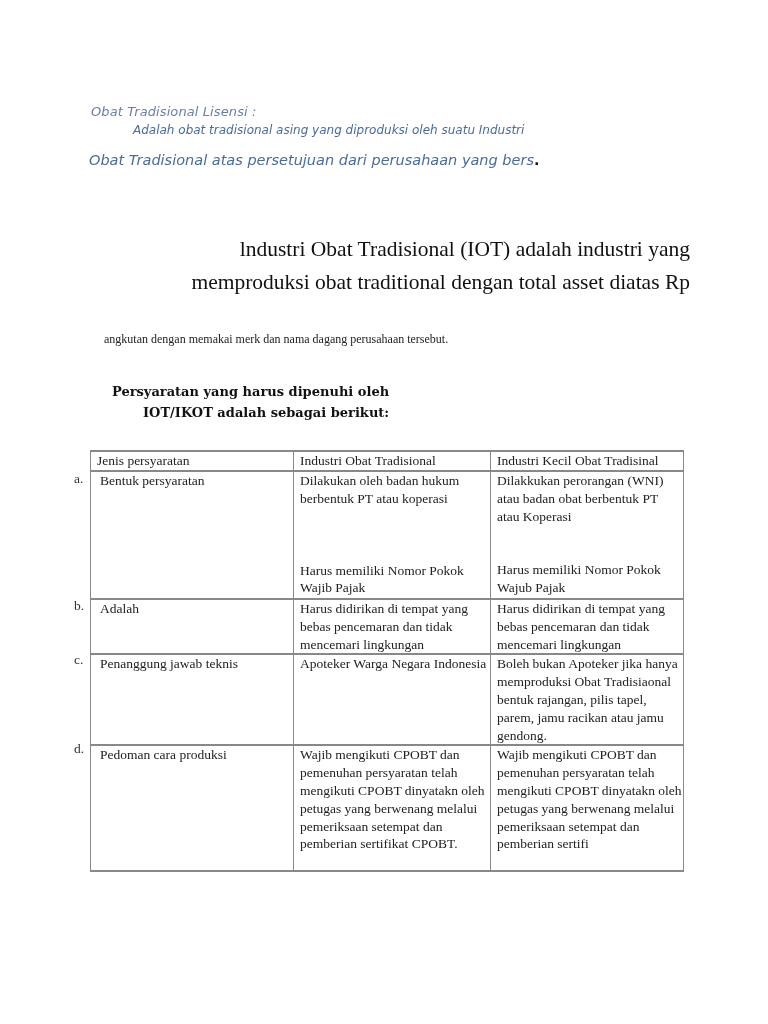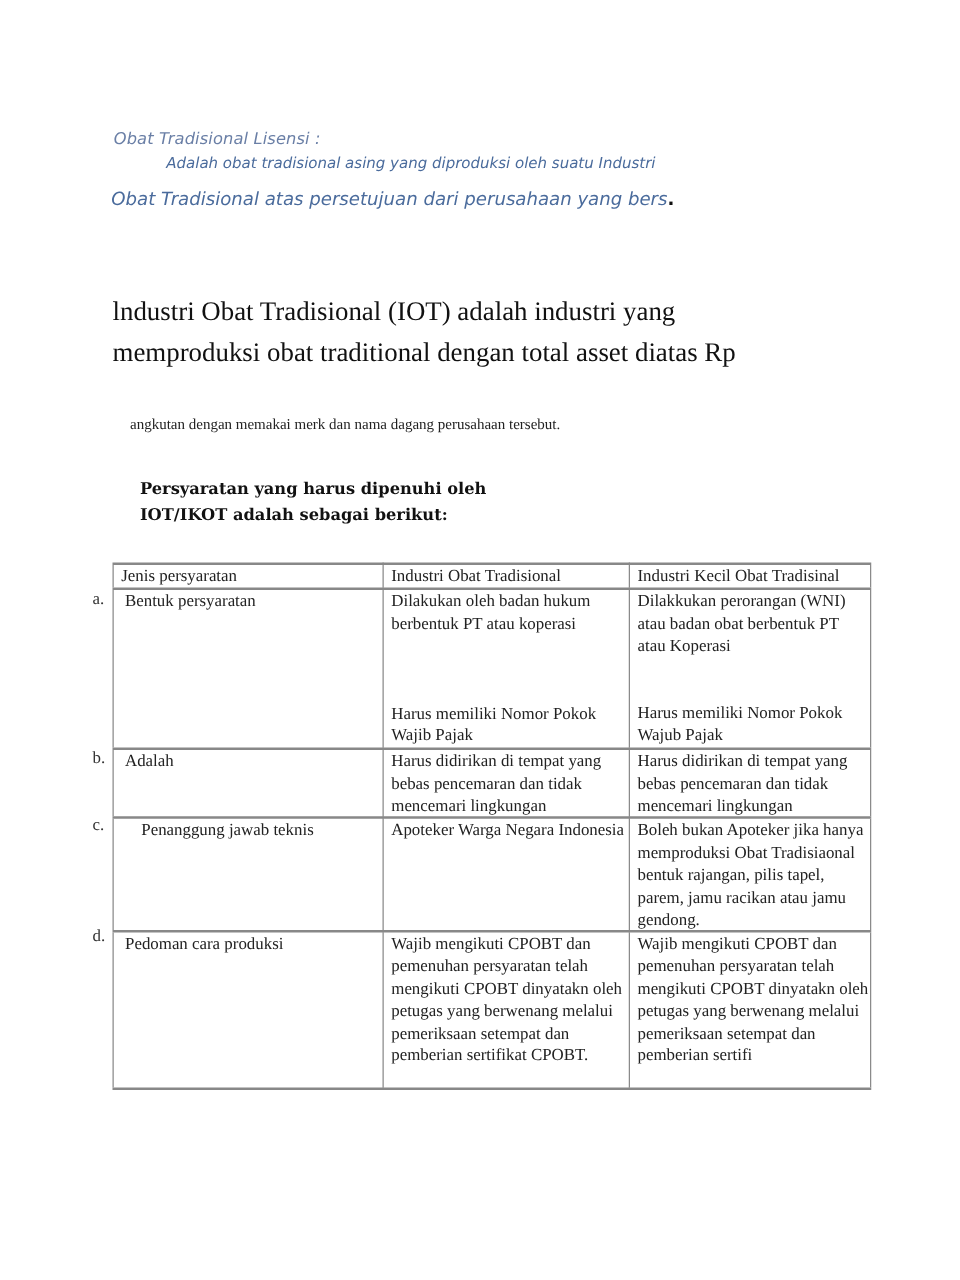--- a/index.html
+++ b/index.html
@@ -1,17 +1,17 @@
 <!DOCTYPE html>
 <html><head>
   <meta charset="utf-8">
   <style>
     html, body { margin: 0; padding: 0; background: #ffffff; }
     body { width: 768px; height: 1024px; position: relative; overflow: hidden; color: #111; }
-    .abs { position: absolute; }
+    .abs { position: absolute; text-align: right; }
 
     .blue-title {
       left: 91px; top: 104px;
       font-family: "DejaVu Sans", sans-serif; font-style: italic;
       font-size: 13px; color: #6a7fa6; white-space: nowrap; letter-spacing: 0.1px;
     }
     .blue-line1 {
       left: 133px; top: 123px;
       font-family: "DejaVu Sans", sans-serif; font-style: italic;
       font-size: 12px; color: #4a6b9c; white-space: nowrap;
@@ -107,21 +107,21 @@
       <div class="cell-gap" style="height:36px;"></div>
       <div>Harus memiliki Nomor Pokok Wajub Pajak</div>
     </td>
   </tr>
   <tr class="row-b">
     <td class="c1" style="padding-left:9px;">Adalah</td>
     <td class="c2">Harus didirikan di tempat yang bebas pencemaran dan tidak mencemari lingkungan</td>
     <td class="c3">Harus didirikan di tempat yang bebas pencemaran dan tidak mencemari lingkungan</td>
   </tr>
   <tr class="row-c">
-    <td class="c1" style="padding-left:22px;margin-left:11px;">Penanggung jawab teknis</td>
+    <td class="c1" style="padding-left:9px;margin-left:11px;">Penanggung jawab teknis</td>
     <td class="c2">Apoteker Warga Negara Indonesia</td>
     <td class="c3">Boleh bukan Apoteker jika hanya memproduksi Obat Tradisiaonal bentuk rajangan, pilis tapel, parem, jamu racikan atau jamu gendong.</td>
   </tr>
   <tr class="row-d">
     <td class="c1" style="padding-left:9px;">Pedoman cara produksi</td>
     <td class="c2">Wajib mengikuti CPOBT dan pemenuhan persyaratan telah mengikuti CPOBT dinyatakn oleh petugas yang berwenang melalui pemeriksaan setempat dan pemberian sertifikat CPOBT.</td>
     <td class="c3">Wajib mengikuti CPOBT dan pemenuhan persyaratan telah mengikuti CPOBT dinyatakn oleh petugas yang berwenang melalui pemeriksaan setempat dan pemberian sertifi</td>
   </tr>
 </tbody>
   </table>

